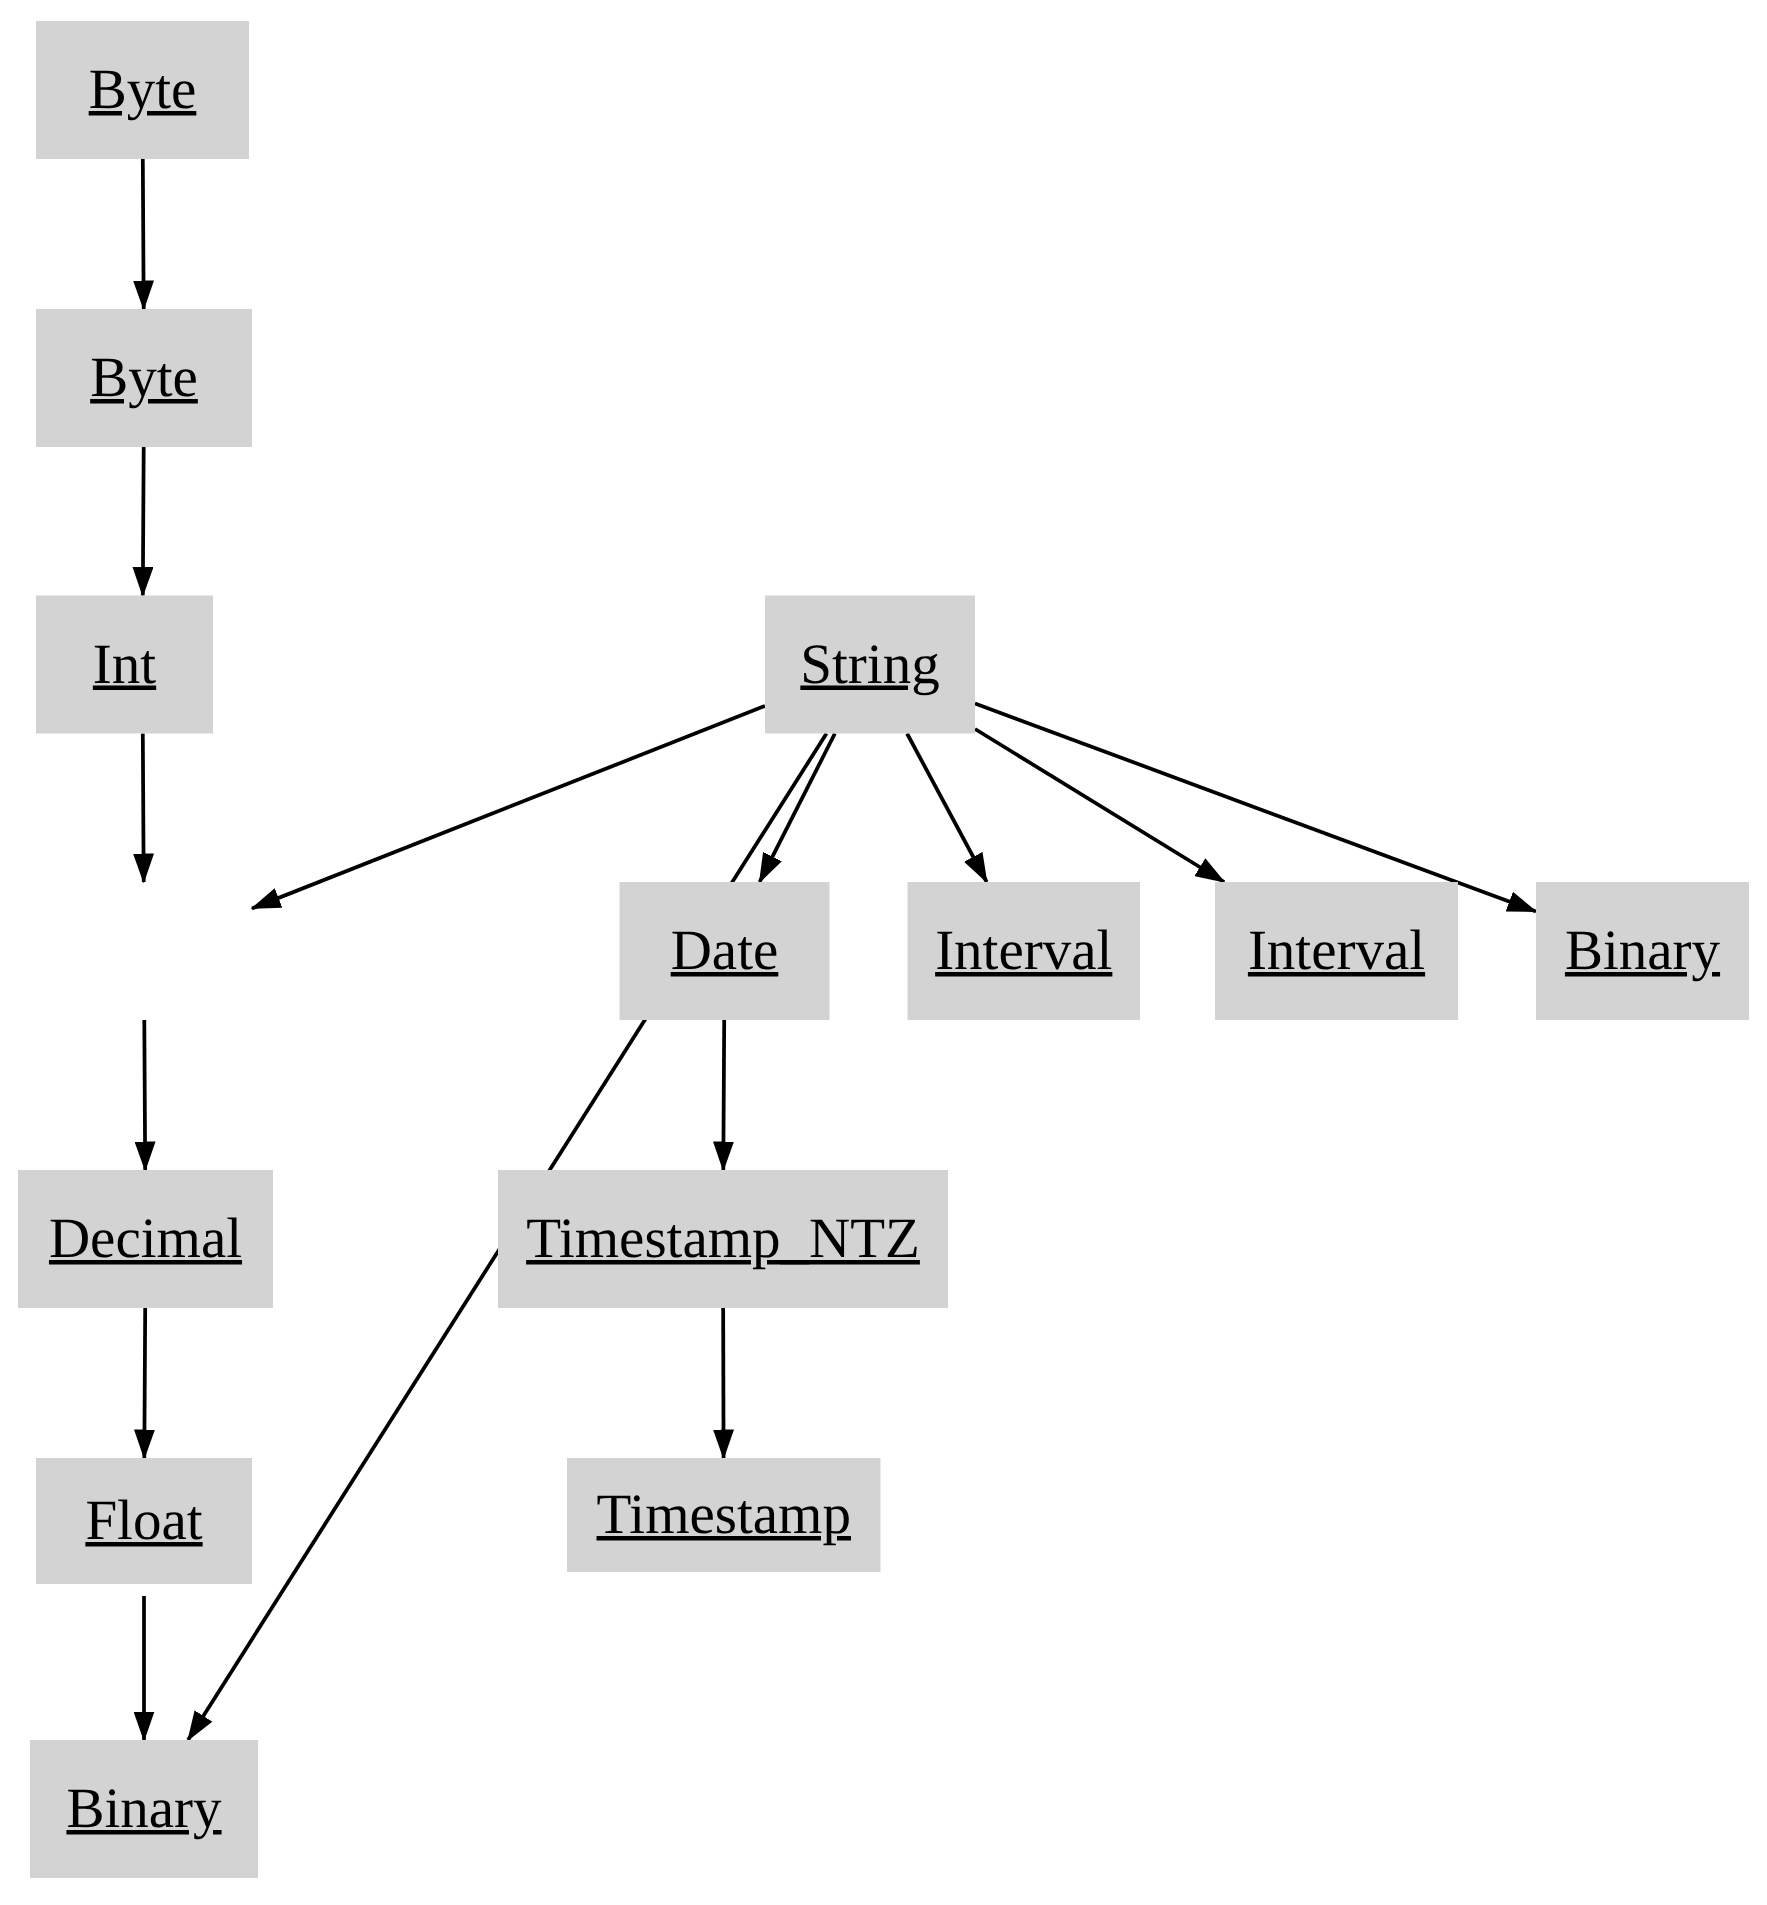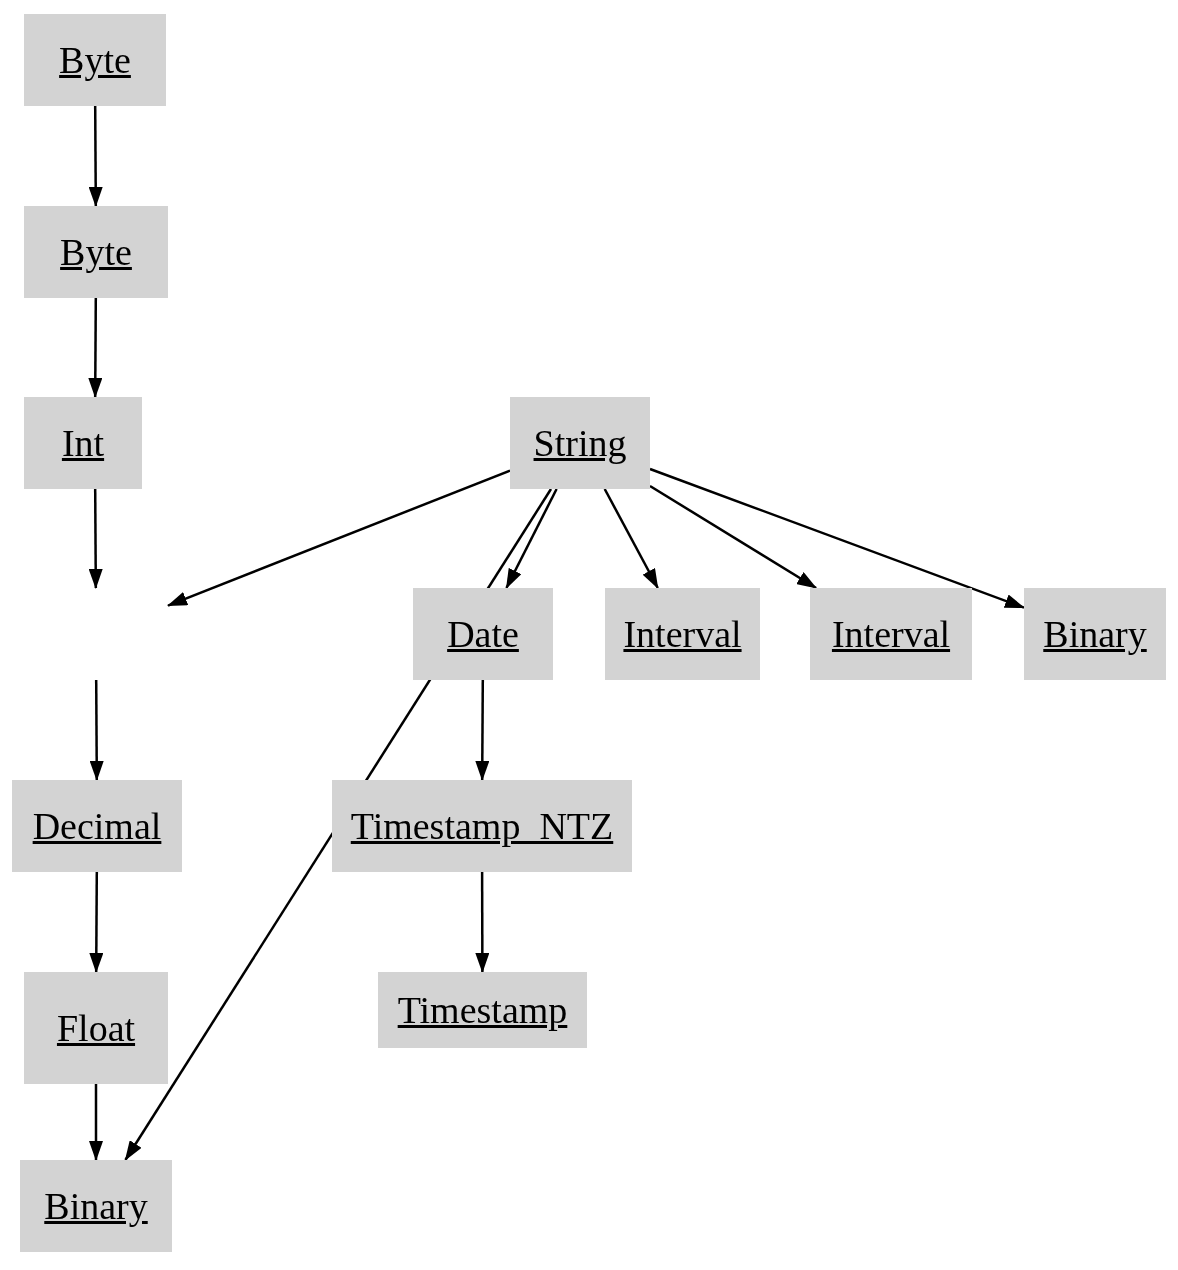--- a/index.html
+++ b/index.html
@@ -70,17 +70,17 @@
   <div class="node" style="left:24px;  top:14px;   width:142px; height:92px">Byte</div>
   <div class="node" style="left:24px;  top:206px;  width:144px; height:92px">Byte</div>
   <div class="node" style="left:24px;  top:397px;  width:118px; height:92px">Int</div>
   <div class="node" style="left:510px; top:397px;  width:140px; height:92px">String</div>
   <div class="node" style="left:413px; top:588px;  width:140px; height:92px">Date</div>
   <div class="node" style="left:605px; top:588px;  width:155px; height:92px">Interval</div>
   <div class="node" style="left:810px; top:588px;  width:162px; height:92px">Interval</div>
   <div class="node" style="left:1024px;top:588px;  width:142px; height:92px">Binary</div>
   <div class="node" style="left:12px;  top:780px;  width:170px; height:92px">Decimal</div>
   <div class="node" style="left:332px; top:780px;  width:300px; height:92px">Timestamp_NTZ</div>
-  <div class="node" style="left:24px;  top:972px;  width:144px; height:112px">Float</div>
+  <div class="node" style="left:24px;  top:972px;  width:144px; height:84px">Float</div>
   <div class="node" style="left:378px; top:972px;  width:209px; height:76px">Timestamp</div>
   <div class="node" style="left:20px;  top:1160px; width:152px; height:92px">Binary</div>
 
 </div>
 
 </body></html>

